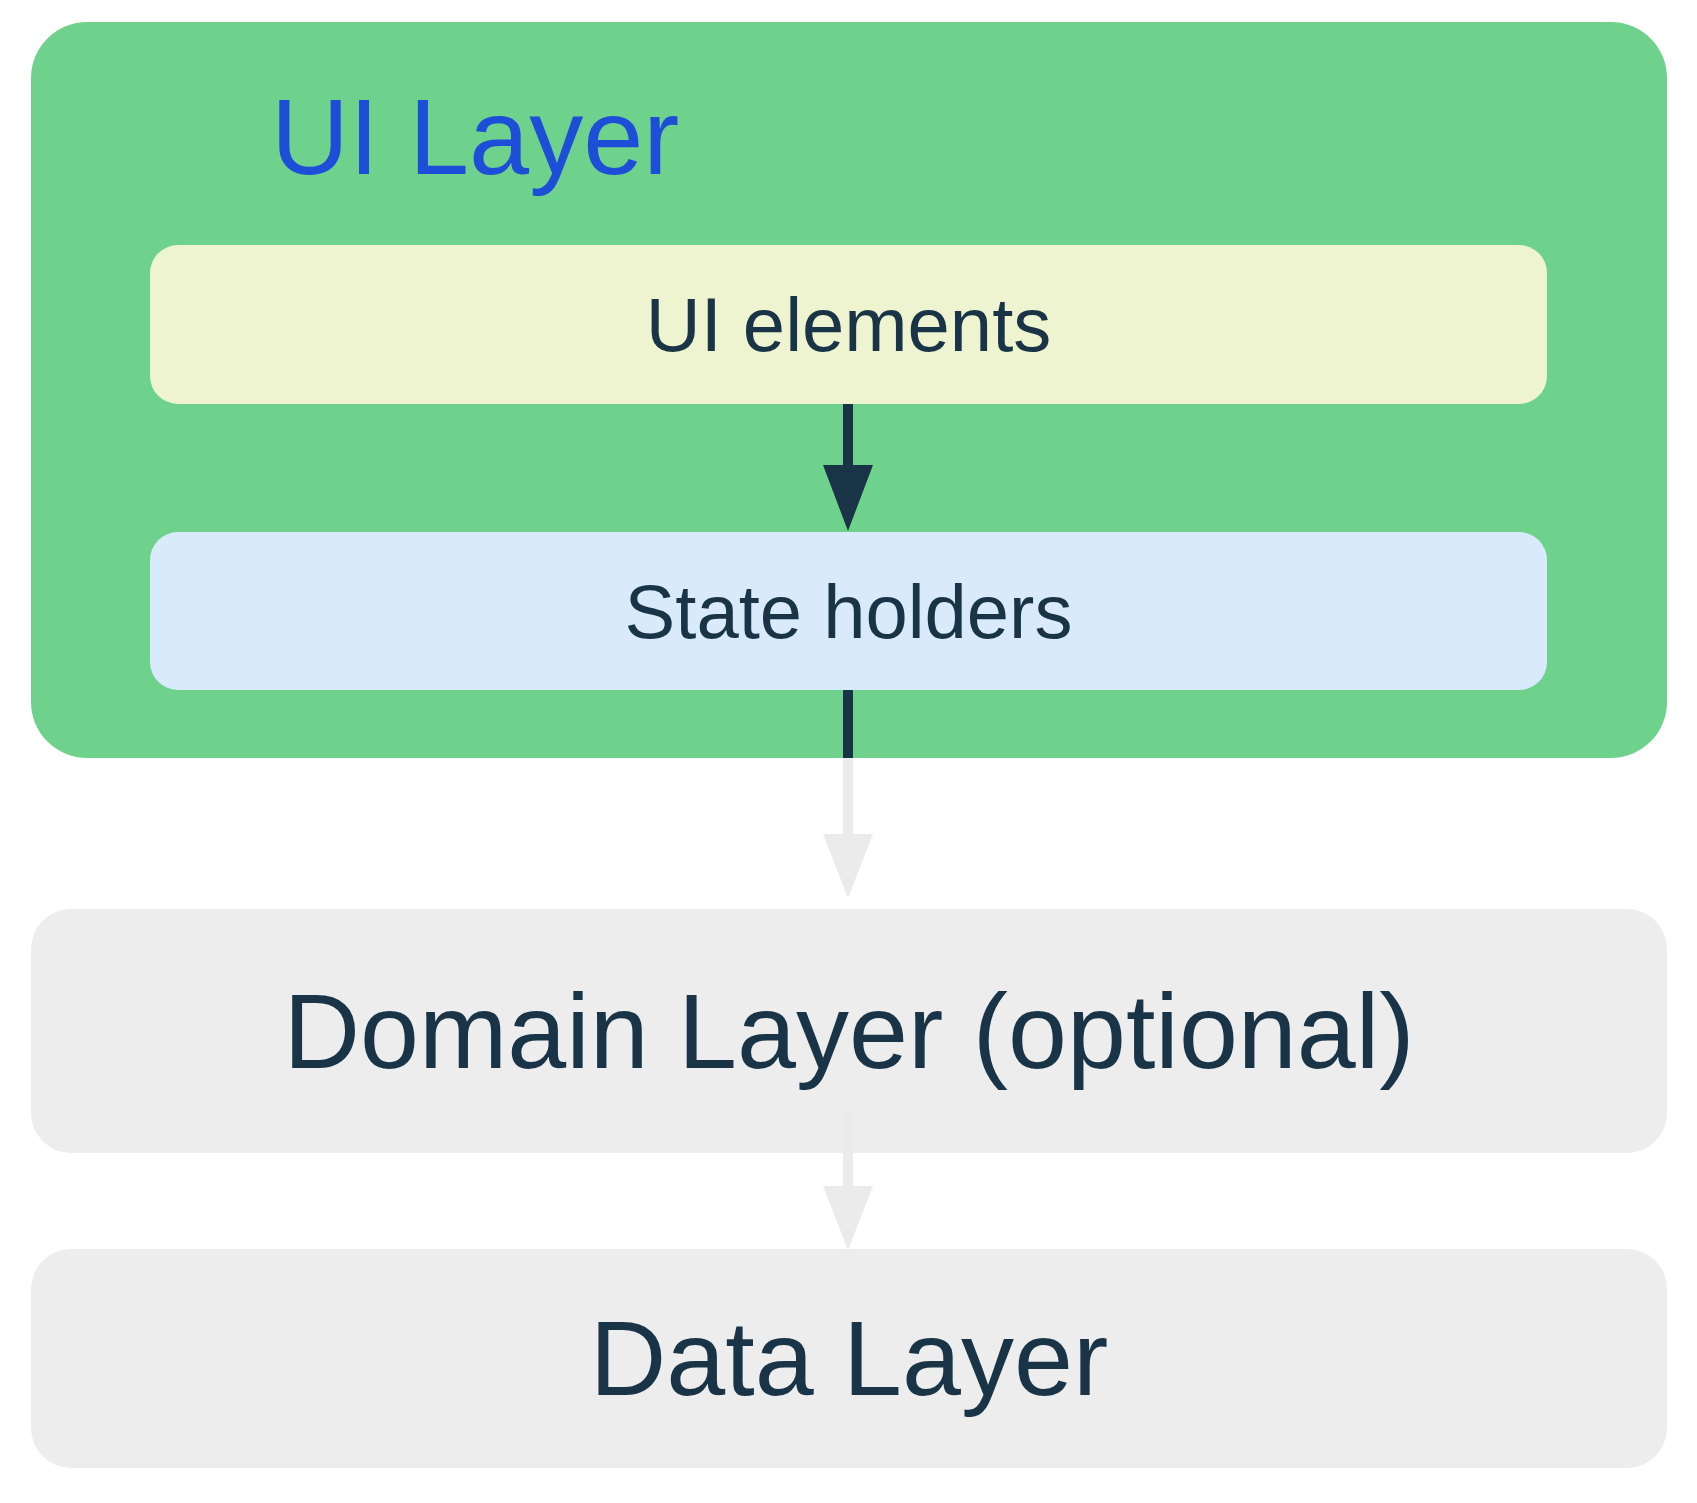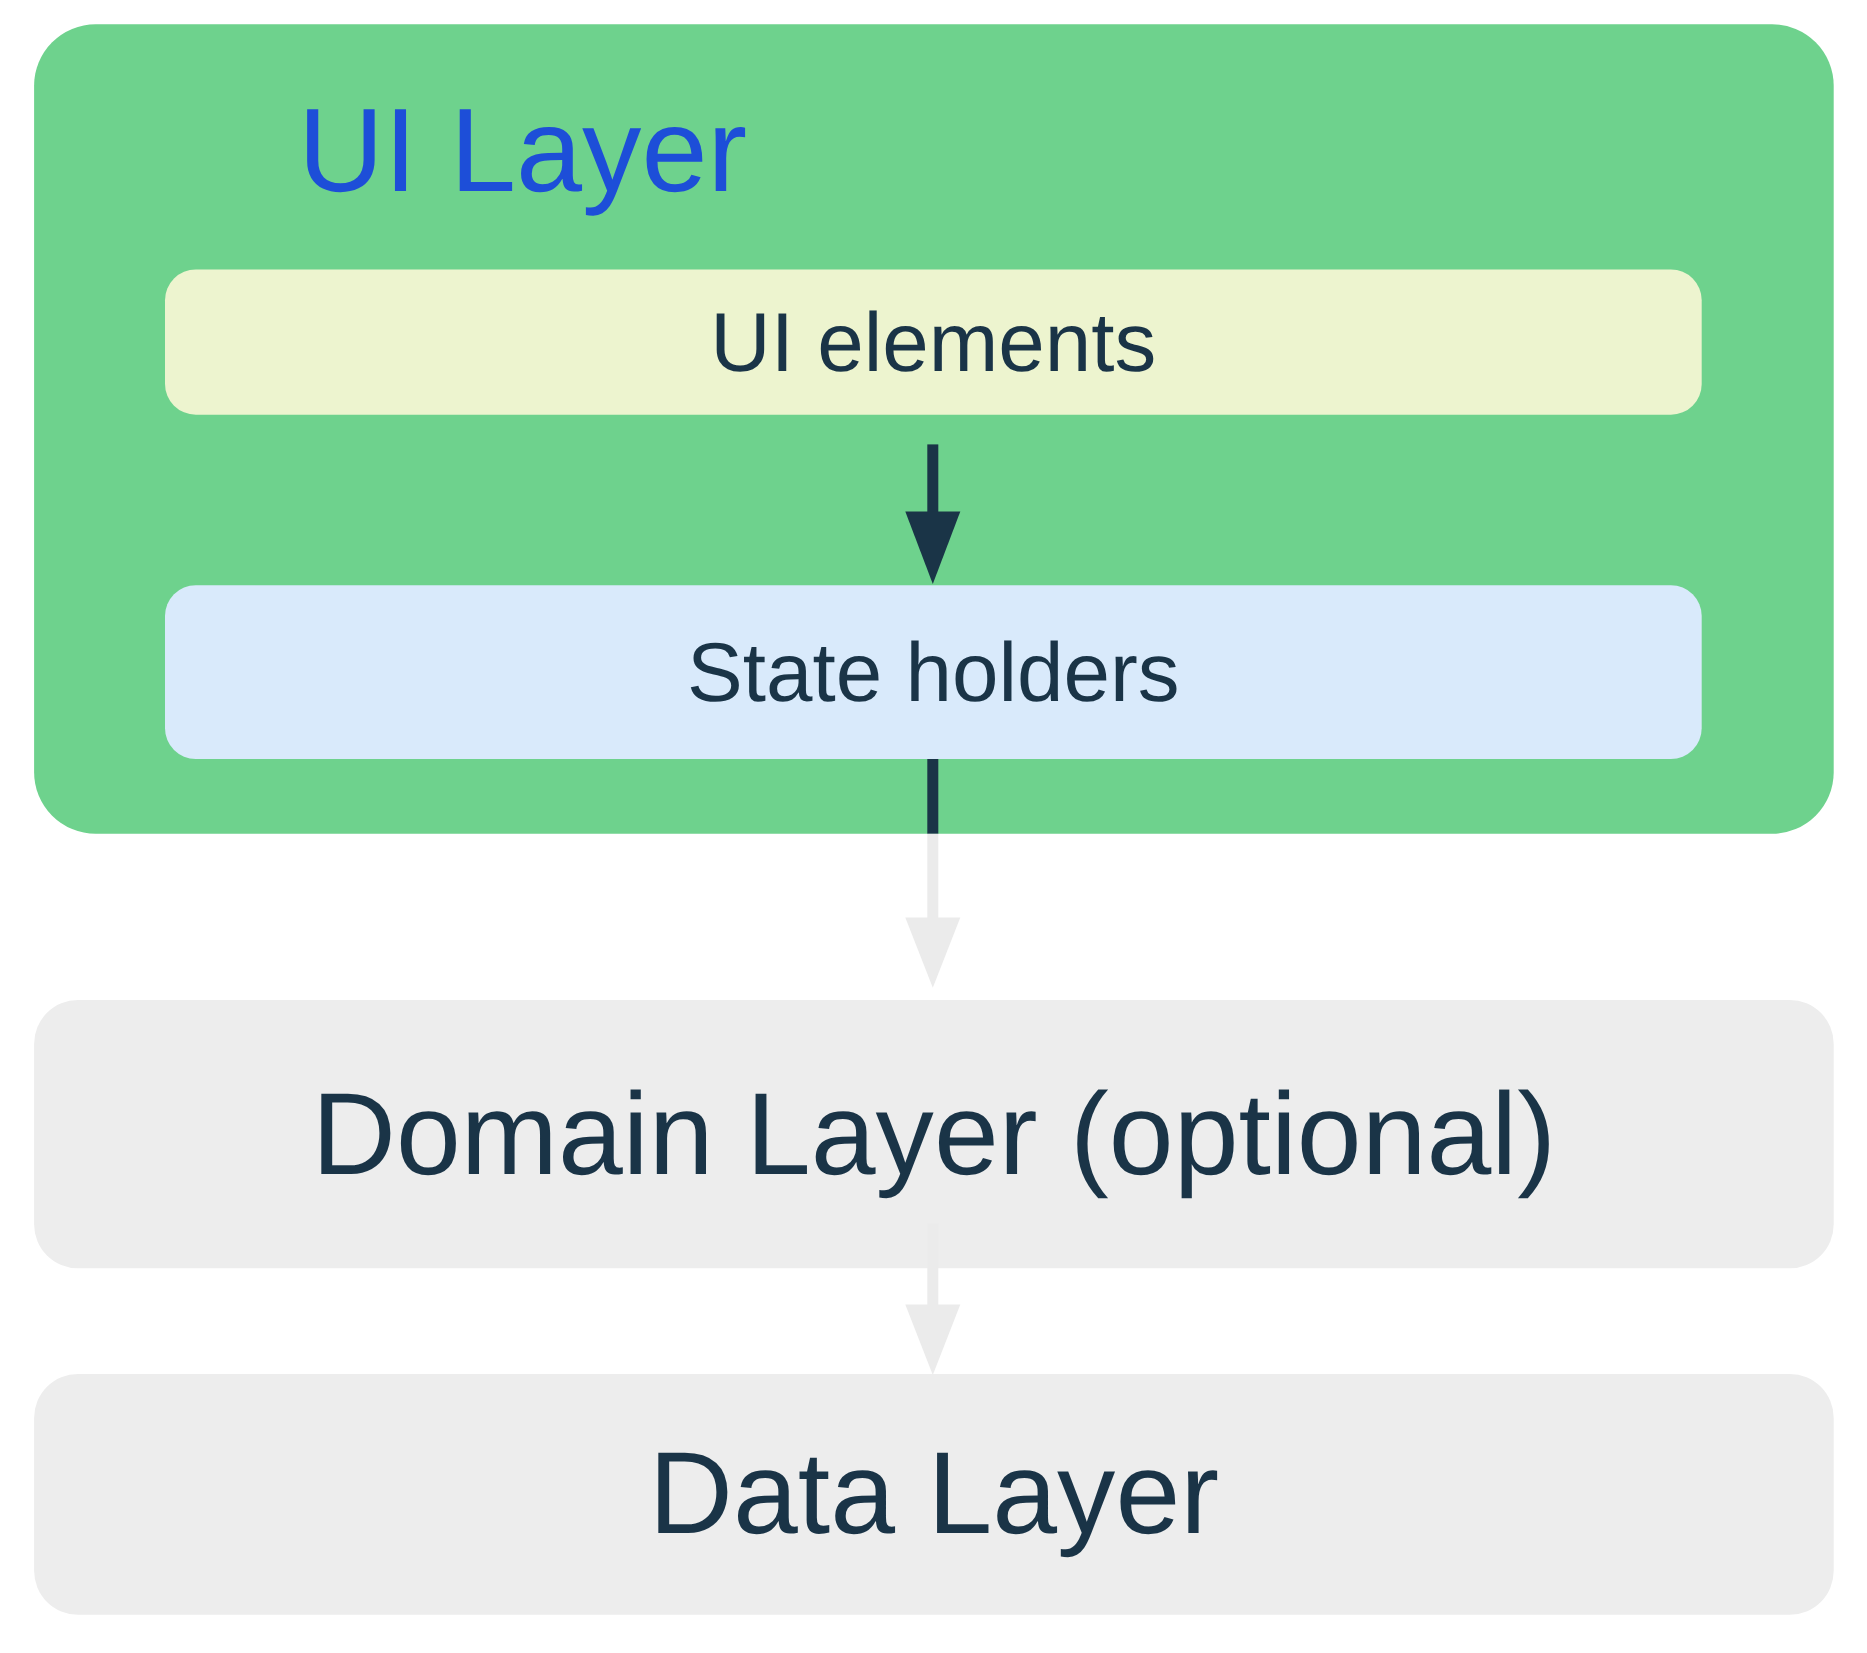--- a/index.html
+++ b/index.html
@@ -43,21 +43,21 @@
     border-radius: 28px;
     display: flex;
     align-items: center;
     justify-content: center;
     color: #1A3447;
     font-size: 76px;
     white-space: nowrap;
   }
   .ui-elements-box {
     top: 245px;
-    height: 132px;
+    height: 159px;
     background: #EDF4CF;
   }
   .state-holders-box {
     top: 532px;
     height: 158px;
     background: #D9EAFB;
     align-items: center;
   }
 
   

